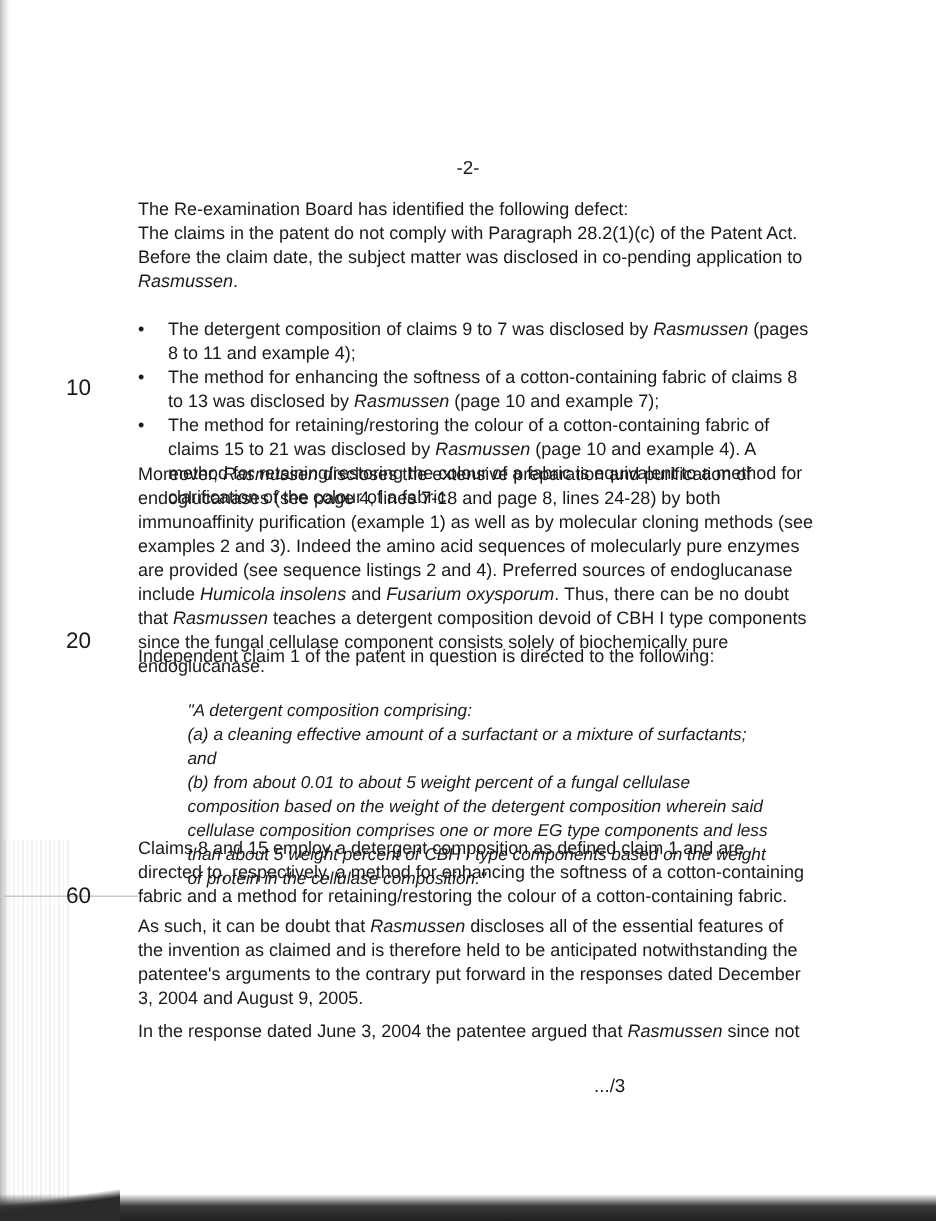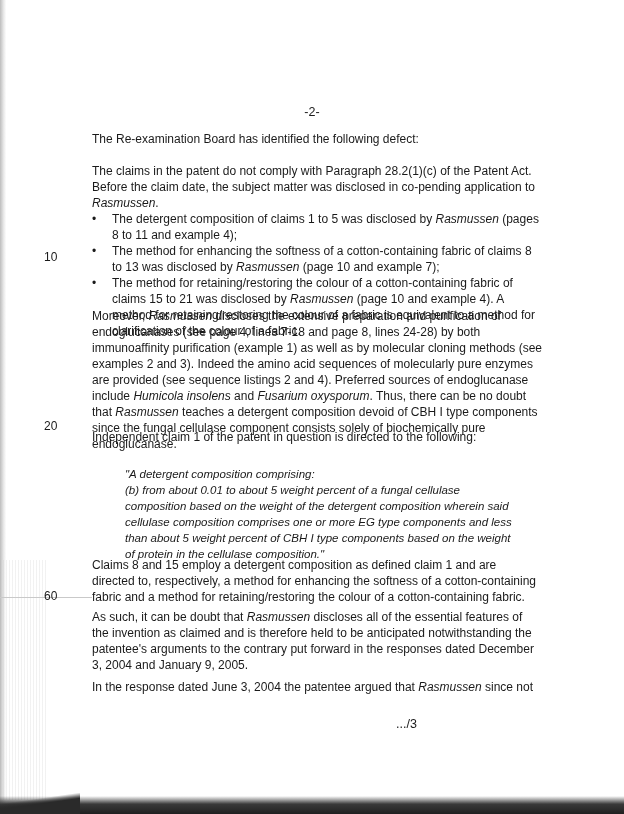--- a/index.html
+++ b/index.html
@@ -25,42 +25,42 @@
     position:absolute; left:0; bottom:0; width:80px; height:28px;
     background:linear-gradient(172deg, rgba(255,255,255,0) 45%, #2a2a2a 60%);
   }
   .pagenum { position:absolute; top:105px; left:0; width:624px; text-align:center; font-size:12.5px; }
   .text { position:absolute; left:92px; width:450px; font-size:12px; line-height:16px; }
   .quote { position:absolute; left:125px; width:395px; font-size:11.5px; line-height:16px; font-style:italic; }
   p { margin:0; }
   i { font-style:italic; }
   .bullet { display:flex; }
   .bullet .dot { width:20px; flex:none; }
-  .linenum { position:absolute; left:44px; font-size:12px; }
+  .linenum { position:absolute; left:44px; font-size:15px; }
   .cont { position:absolute; left:396px; top:717px; font-size:12.5px; }
 </style>
 </head>
 <body>
 
 <div class="leftedge"></div>
 <div class="leftedge2"></div>
 <div class="fold-line"></div>
 
 <div class="pagenum">-2-</div>
 
 <div class="text" style="top:131px;">The Re-examination Board has identified the following defect:</div>
 
-<div class="text" style="top:163px;">
+<div class="text" style="top:147px;">
   <span>The claims in the patent do not comply with Paragraph 28.2(1)(c) of the Patent Act. Before the claim date, the subject matter was disclosed in co-pending application to </span><i>Rasmussen</i><span>.</span>
 </div>
 
 <div class="text" style="top:211px;">
   <div class="bullet">
     <span class="dot">•</span>
-    <span><span>The detergent composition of claims 1 to 5 was disclosed by </span><i>Rasmussen</i><span> (pages 8 to 11 and example 4);</span></span>
+    <span><span>The detergent composition of claims 9 to 7 was disclosed by </span><i>Rasmussen</i><span> (pages 8 to 11 and example 4);</span></span>
   </div>
   <div class="bullet">
     <span class="dot">•</span>
     <span><span>The method for enhancing the softness of a cotton-containing fabric of claims 8 to 13 was disclosed by </span><i>Rasmussen</i><span> (page 10 and example 7);</span></span>
   </div>
   <div class="bullet">
     <span class="dot">•</span>
     <span><span>The method for retaining/restoring the colour of a cotton-containing fabric of claims 15 to 21 was disclosed by </span><i>Rasmussen</i><span> (page 10 and example 4).  A method for retaining/restoring the colour of a fabric is equivalent to a method for clarification of the colour of a fabric.</span></span>
   </div>
 </div>
@@ -70,29 +70,30 @@
 <div class="text" style="top:308px;">
   <span>Moreover, </span><i>Rasmussen</i><span> discloses the extensive preparation and purification of endoglucanases (see page 4, lines 7-18 and page 8, lines 24-28) by both immunoaffinity purification (example 1) as well as by molecular cloning methods (see examples 2 and 3). Indeed the amino acid sequences of molecularly pure enzymes are provided (see sequence listings 2 and 4). Preferred sources of endoglucanase include </span><i>Humicola insolens</i><span> and </span><i>Fusarium oxysporum</i><span>. Thus, there can be no doubt that </span><i>Rasmussen</i><span> teaches a detergent composition devoid of CBH I type components since the fungal cellulase component consists solely of biochemically pure endoglucanase.</span>
 </div>
 
 <div class="linenum" style="top:419px;">20</div>
 
 <div class="text" style="top:429px;">Independent claim 1 of the patent in question is directed to the following:</div>
 
 <div class="quote" style="top:466px;">
   <p>"A detergent composition comprising:</p>
+  <p>(a) a cleaning effective amount of a surfactant or a mixture of surfactants; and</p>
   <p>(b) from about 0.01 to about 5 weight percent of a fungal cellulase composition based on the weight of the detergent composition wherein said cellulase composition comprises one or more EG type components and less than about 5 weight percent of CBH I type components based on the weight of protein in the cellulase composition."</p>
 </div>
 
 <div class="text" style="top:557px;">Claims 8 and 15 employ a detergent composition as defined claim 1 and are directed to, respectively, a method for enhancing the softness of a cotton-containing fabric and a method for retaining/restoring the colour of a cotton-containing fabric.</div>
 
 <div class="linenum" style="top:589px;">60</div>
 
 <div class="text" style="top:609px;">
-  <span>As such, it can be doubt that </span><i>Rasmussen</i><span> discloses all of the essential features of the invention as claimed and is therefore held to be anticipated notwithstanding the patentee's arguments to the contrary put forward in the responses dated December 3, 2004 and January 9, 2005.</span>
+  <span>As such, it can be doubt that </span><i>Rasmussen</i><span> discloses all of the essential features of the invention as claimed and is therefore held to be anticipated notwithstanding the patentee's arguments to the contrary put forward in the responses dated December 3, 2004 and August 9, 2005.</span>
 </div>
 
 <div class="text" style="top:679px;">
   <span>In the response dated June 3, 2004 the patentee argued that </span><i>Rasmussen</i><span> since not</span>
 </div>
 
 <div class="cont">.../3</div>
 
 <div class="bottomshadow"></div>
 <div class="bottomshadow-left"></div>

